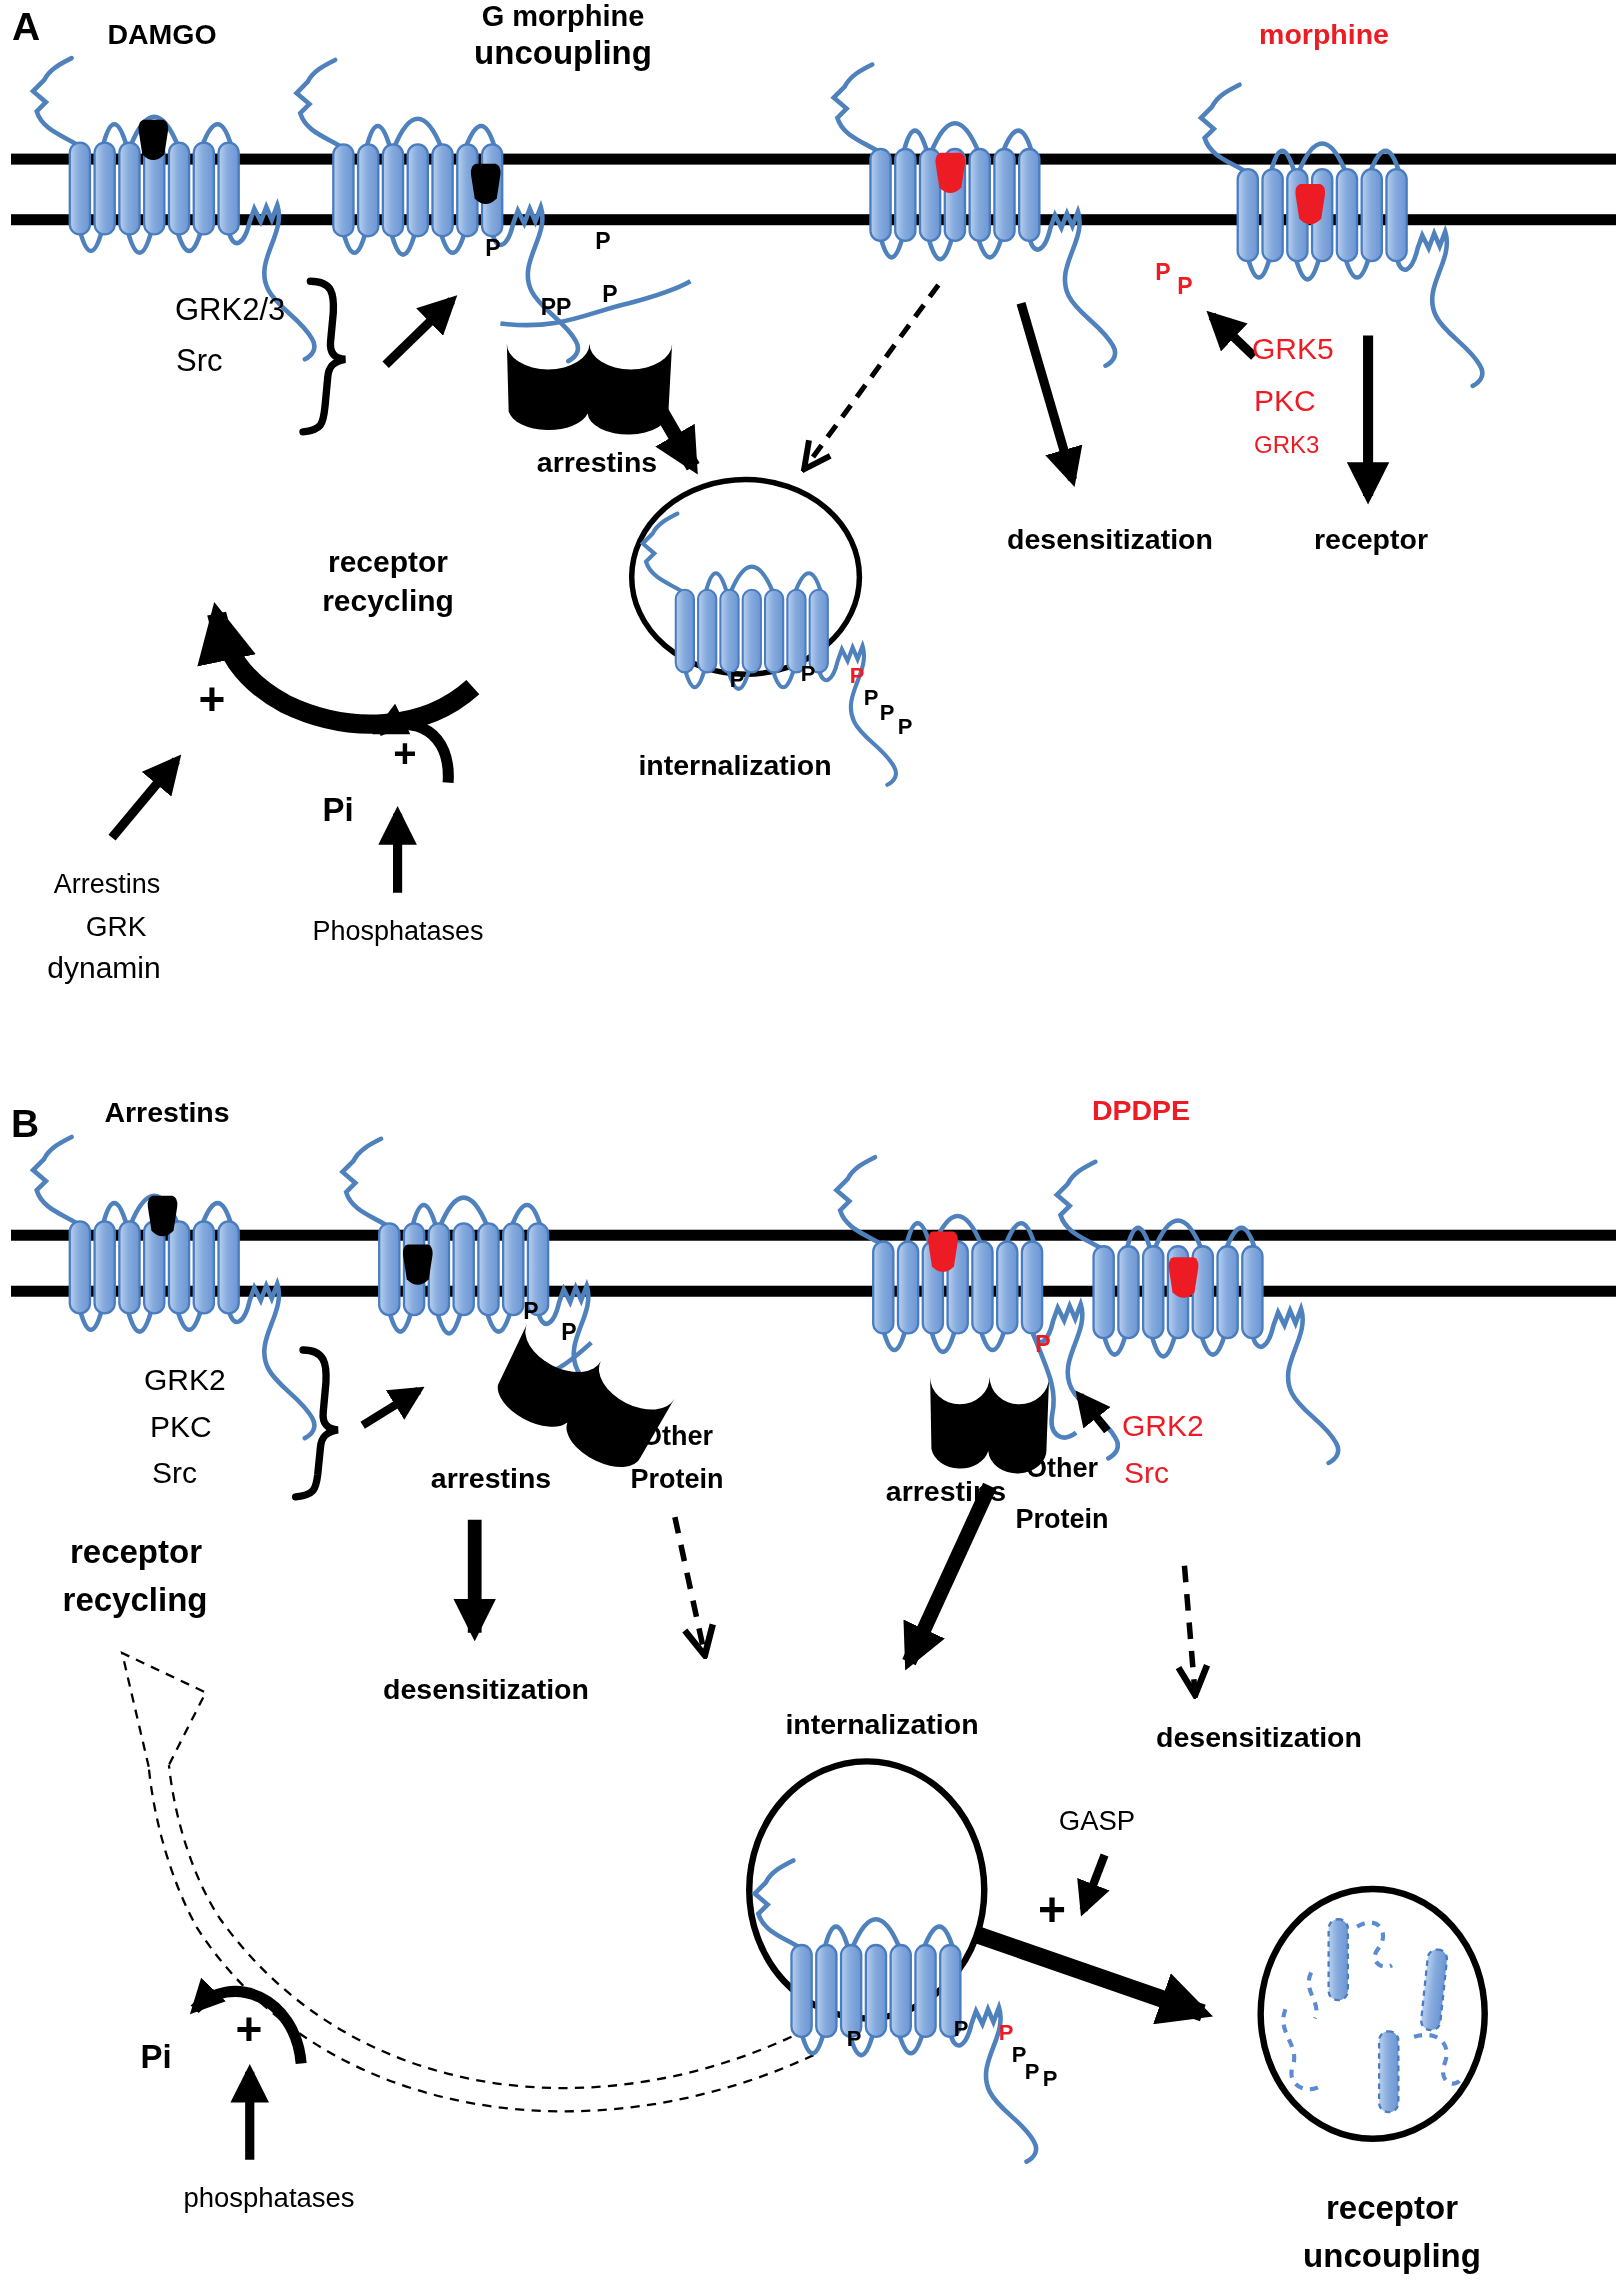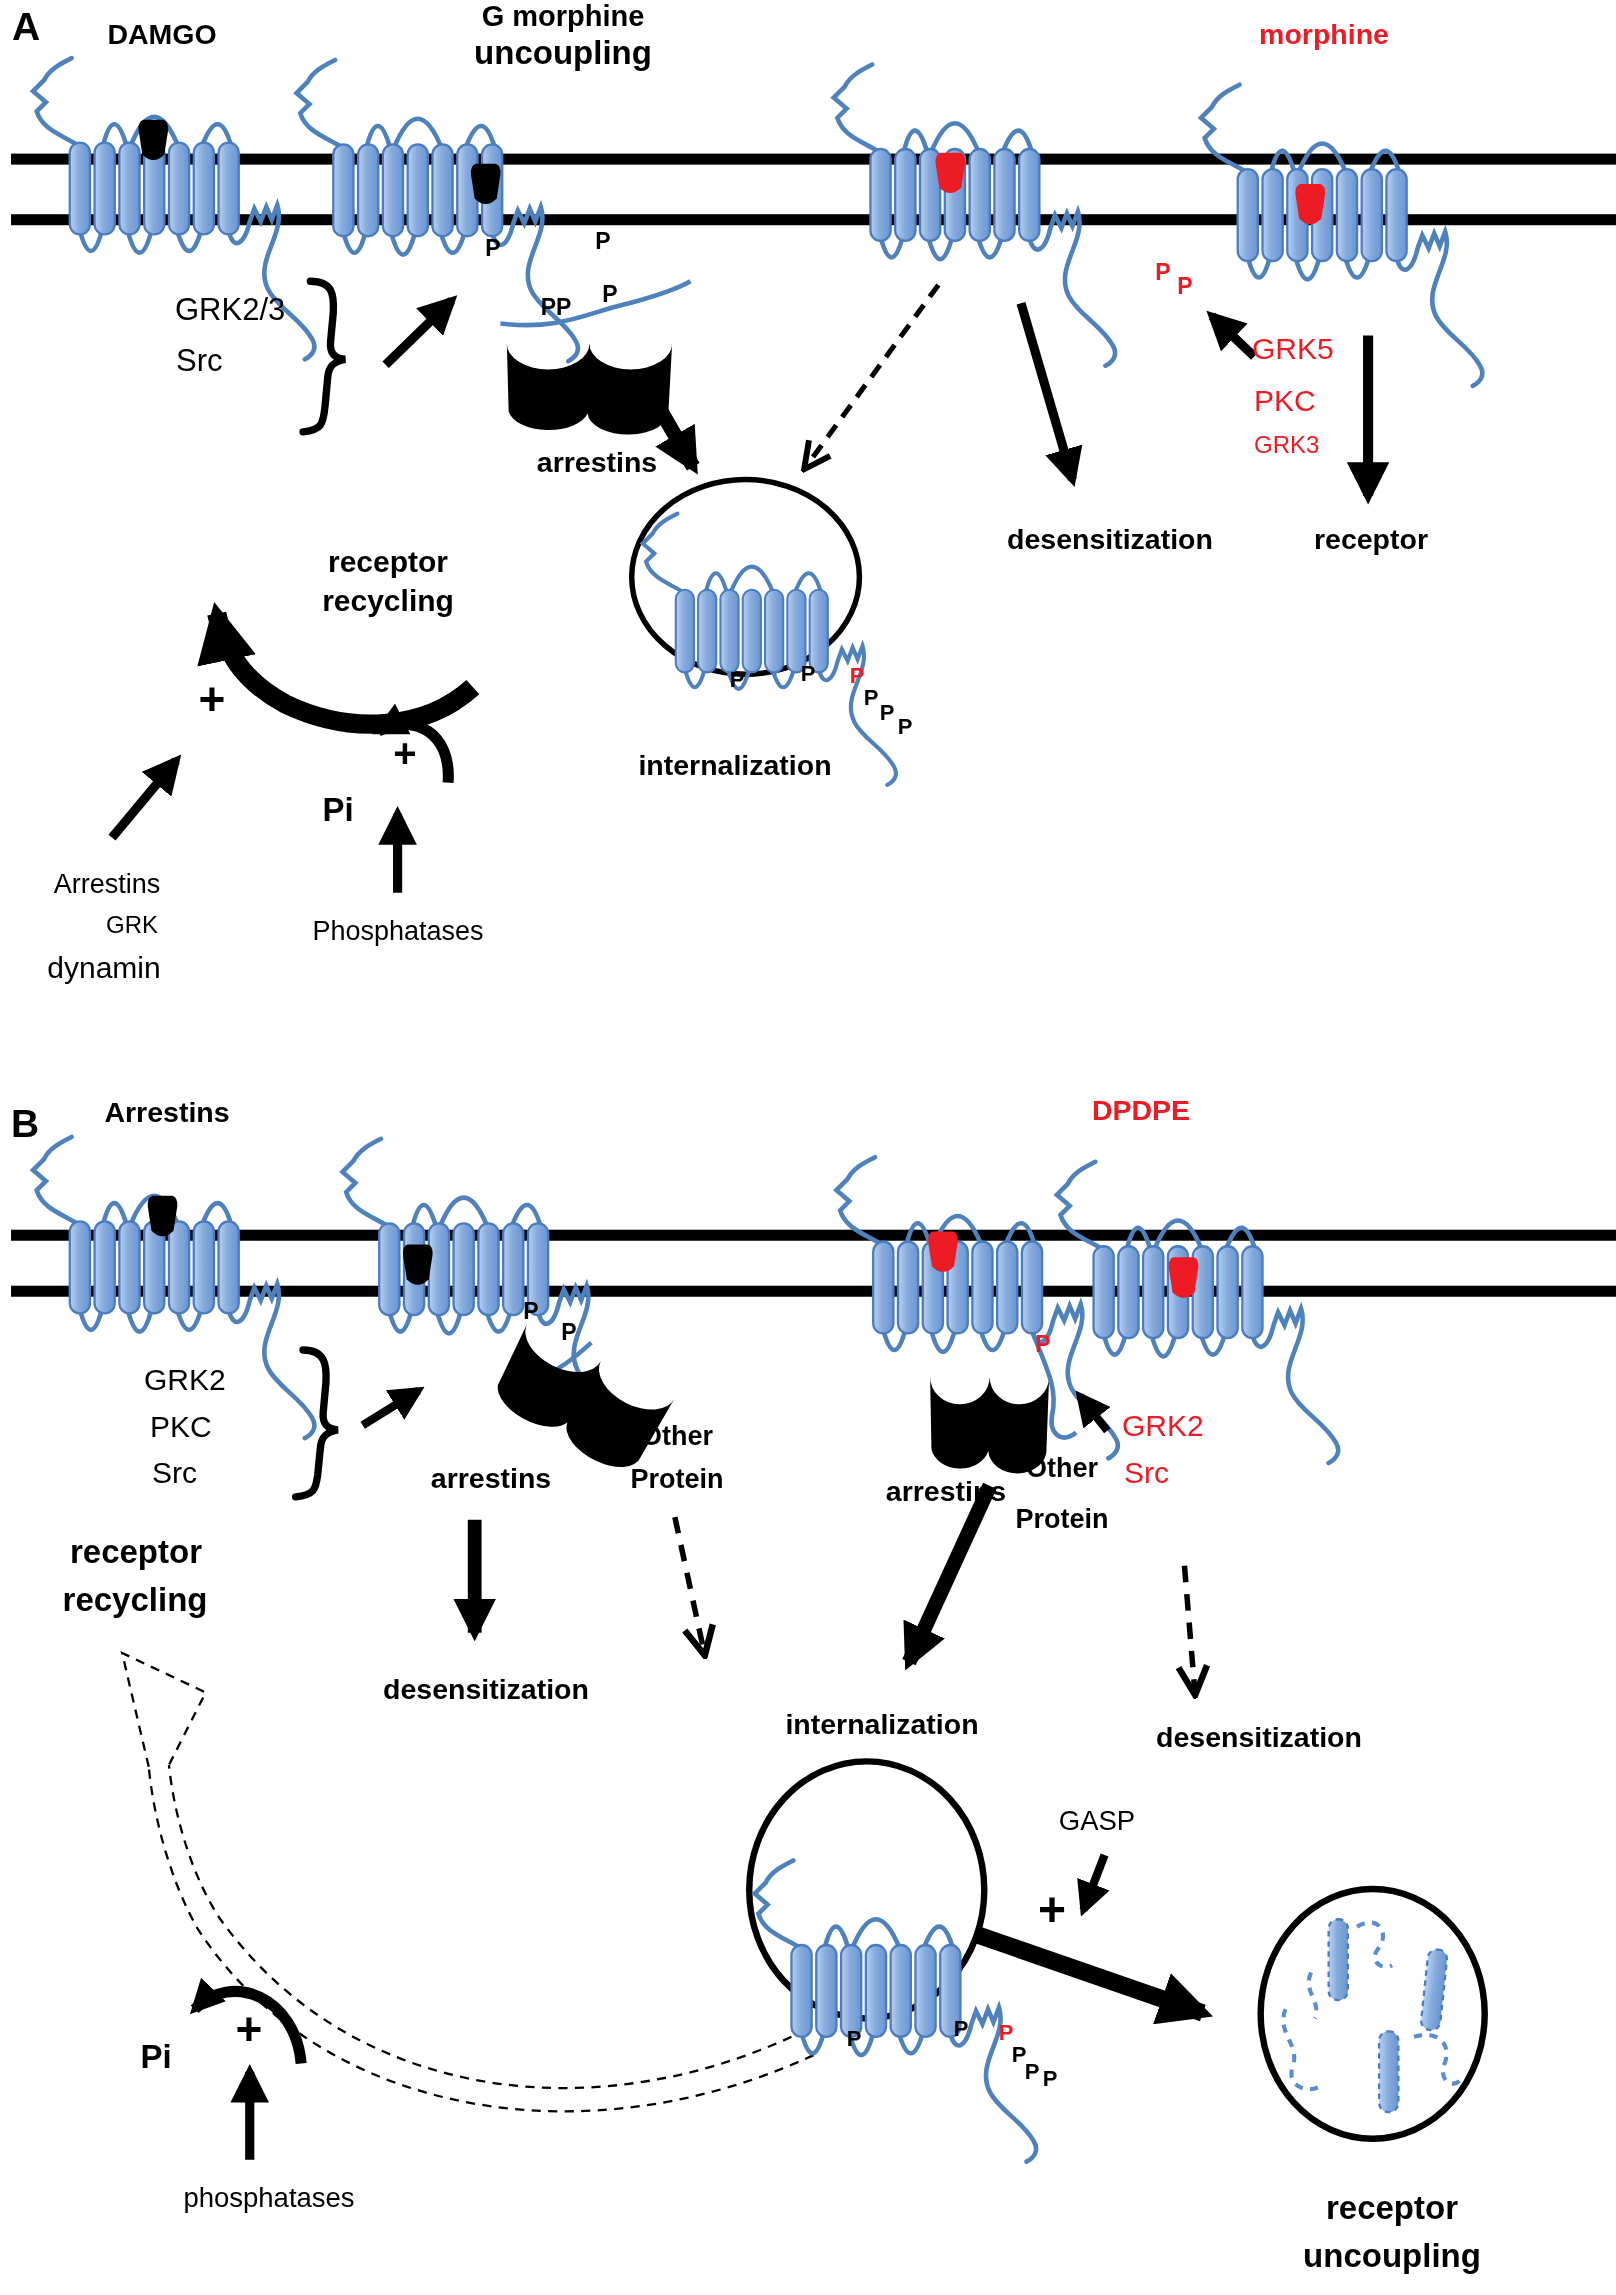--- a/index.html
+++ b/index.html
@@ -197,21 +197,21 @@
 <div class="lbl" style="left:1371px;top:525px;font-size:28.5px">receptor</div>
 
 <div class="lbl" style="left:388px;top:547px;font-size:30px">receptor</div>
 <div class="lbl" style="left:388px;top:586px;font-size:30px">recycling</div>
 
 <div class="lbl" style="left:212px;top:676px;font-size:46px">+</div>
 <div class="lbl" style="left:405px;top:733px;font-size:40px">+</div>
 <div class="lbl" style="left:338px;top:793px;font-size:33px">Pi</div>
 
 <div class="lbl rg" style="left:107px;top:871px;font-size:27px">Arrestins</div>
-<div class="lbl rg" style="left:132px;top:913px;font-size:24px">GRK</div>
+<div class="lbl rg" style="left:116px;top:913px;font-size:28px">GRK</div>
 <div class="lbl rg" style="left:104px;top:953px;font-size:30px">dynamin</div>
 <div class="lbl rg" style="left:398px;top:918px;font-size:27px">Phosphatases</div>
 
 <div class="lbl" style="left:735px;top:751px;font-size:28.5px">internalization</div>
 
 <div class="lbl" style="left:737px;top:669px;font-size:22px">P</div>
 <div class="lbl" style="left:808px;top:663px;font-size:22px">P</div>
 <div class="lbl red" style="left:857px;top:665px;font-size:22px">P</div>
 <div class="lbl" style="left:871px;top:687px;font-size:22px">P</div>
 <div class="lbl" style="left:887px;top:702px;font-size:22px">P</div>

